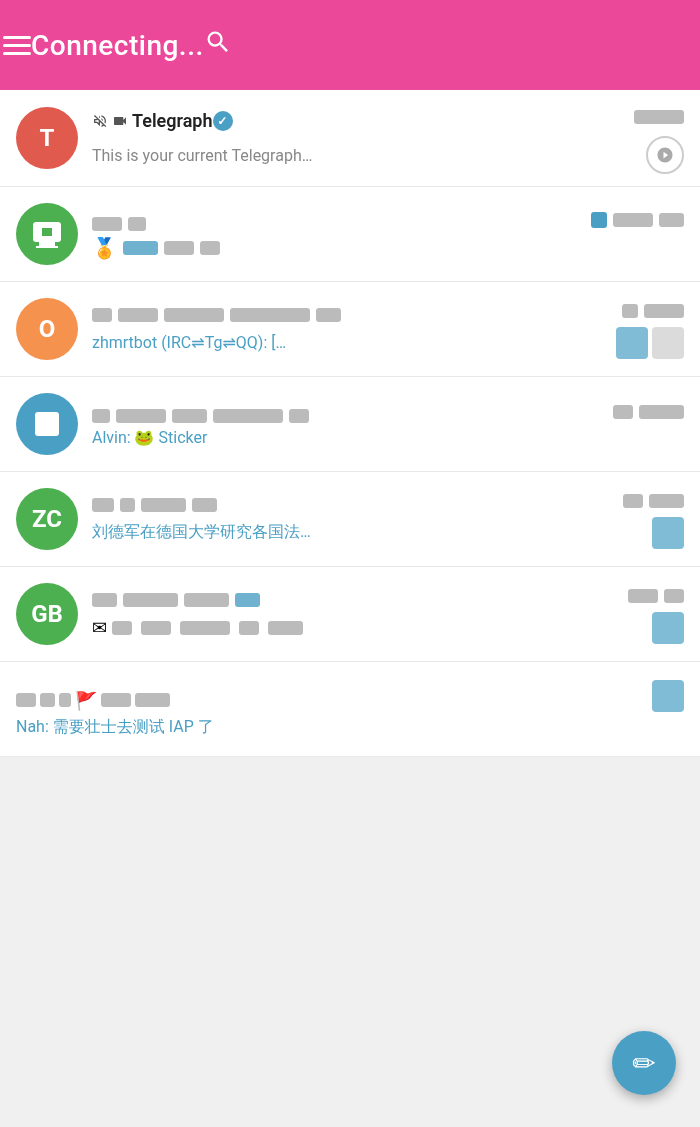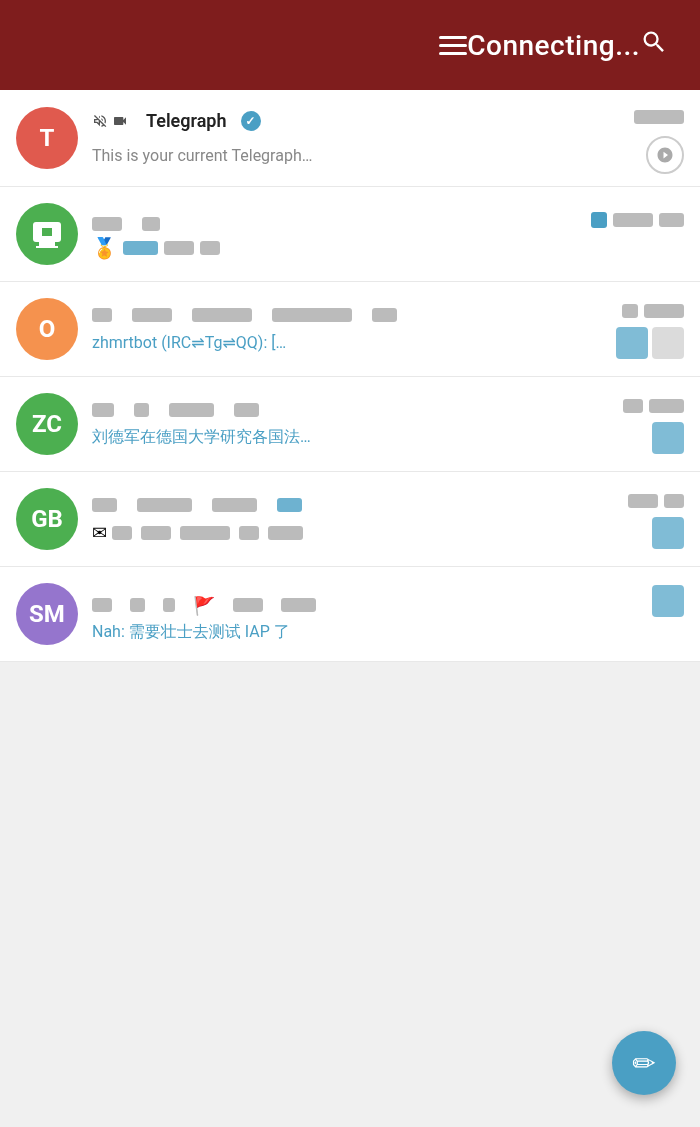--- a/index.html
+++ b/index.html
@@ -7,26 +7,26 @@
       width: 700px;
       min-height: 1127px;
       font-family: 'Roboto', Arial, sans-serif;
       background: #f0f0f0;
       position: relative;
       overflow-x: hidden;
     }
 
     
     .top-bar {
-      background: #7f1d1d;
+      background: #ec4899;
       height: 90px;
       display: flex;
       align-items: center;
-      justify-content: flex-end;
-      padding: 0 32px;
+      justify-content: flex-start;
+      padding: 0 3px;
     }
     .top-bar-title {
       color: white;
       font-size: 28px;
       font-weight: 500;
       letter-spacing: 0.5px;
     }
     .top-bar-icon {
       color: white;
       font-size: 28px;
@@ -85,21 +85,21 @@
     .chat-header-row {
       display: flex;
       align-items: center;
       justify-content: space-between;
       margin-bottom: 5px;
     }
 
     .chat-name-row {
       display: flex;
       align-items: center;
-      gap: 14px;
+      gap: 0;
       flex: 1;
       overflow: hidden;
       margin-top: 8px;
     }
 
     .chat-name {
       font-size: 18px;
       font-weight: 600;
       color: #222;
       white-space: nowrap;
@@ -309,20 +309,43 @@
       <div class="chat-preview-row">
         <span class="chat-preview blue-text">zhmrtbot (IRC⇌Tg⇌QQ): […</span>
         <div style="display:flex; gap:4px; flex-shrink:0; margin-left:8px;">
           <div style="width:32px; height:32px; background:#4a9fc4; border-radius:4px; opacity:0.7;"></div>
           <div style="width:32px; height:32px; background:#ccc; border-radius:4px; opacity:0.7;"></div>
         </div>
       </div>
     </div>
   </div>
 
+  <div class="chat-item">
+    <div class="avatar" style="background-color:#4a9fc4; overflow:hidden;">
+      <div style="width:24px; height:24px; background:white; border-radius:3px;"></div>
+    </div>
+    <div class="chat-body">
+      <div class="chat-header-row">
+        <div class="chat-name-row">
+          <span class="blur-bar blur-bar-dark" style="width:18px;"></span>
+          <span class="blur-bar blur-bar-dark" style="width:50px; margin-left:6px;"></span>
+          <span class="blur-bar blur-bar-dark" style="width:35px; margin-left:6px;"></span>
+          <span class="blur-bar blur-bar-dark" style="width:70px; margin-left:6px;"></span>
+          <span class="blur-bar blur-bar-dark" style="width:20px; margin-left:6px;"></span>
+        </div>
+        <div class="chat-meta">
+          <span class="blur-bar blur-bar-dark" style="width:20px;"></span>
+          <span class="blur-bar blur-bar-dark" style="width:45px;"></span>
+        </div>
+      </div>
+      <div class="chat-preview-row">
+        <span class="chat-preview blue-text">Alvin: 🐸 Sticker</span>
+      </div>
+    </div>
+  </div>
 
   <div class="chat-item">
     <div class="avatar" style="background-color:#4caf50;">
       <span>ZC</span>
     </div>
     <div class="chat-body">
       <div class="chat-header-row">
         <div class="chat-name-row">
           <span class="blur-bar blur-bar-dark" style="width:22px;"></span>
           <span class="blur-bar blur-bar-dark" style="width:15px; margin-left:6px;"></span>
@@ -366,23 +389,20 @@
           <span class="blur-bar blur-bar-dark" style="width:50px; margin-left:4px;"></span>
           <span class="blur-bar blur-bar-dark" style="width:20px; margin-left:4px;"></span>
           <span class="blur-bar blur-bar-dark" style="width:35px; margin-left:4px;"></span>
         </div>
         <div style="width:32px; height:32px; background:#4a9fc4; border-radius:4px; opacity:0.7; flex-shrink:0;"></div>
       </div>
     </div>
   </div>
 
   <div class="chat-item">
-    <div class="avatar" style="background-color:#9575cd;">
-      <span>SM</span>
-    </div>
     <div class="chat-body">
       <div class="chat-header-row">
         <div class="chat-name-row">
           <span class="blur-bar blur-bar-dark" style="width:20px;"></span>
           <span class="blur-bar blur-bar-dark" style="width:15px; margin-left:4px;"></span>
           <span class="blur-bar blur-bar-dark" style="width:12px; margin-left:4px;"></span>
           <span style="font-size:18px; margin-left:4px;">🚩</span>
           <span class="blur-bar blur-bar-dark" style="width:30px; margin-left:4px;"></span>
           <span class="blur-bar blur-bar-dark" style="width:35px; margin-left:4px;"></span>
         </div>

